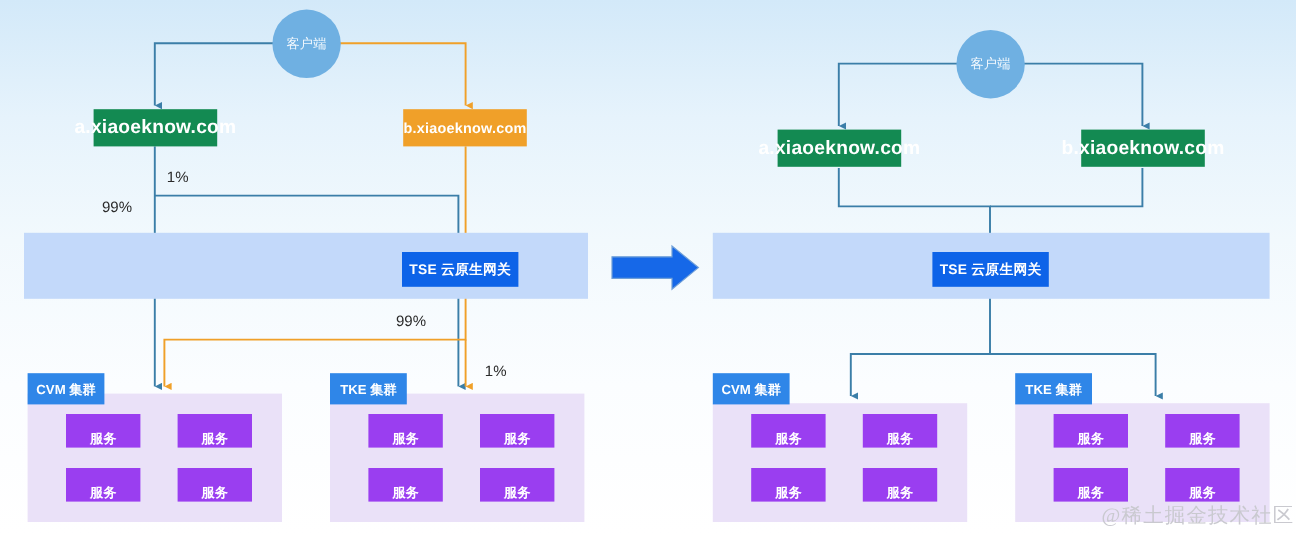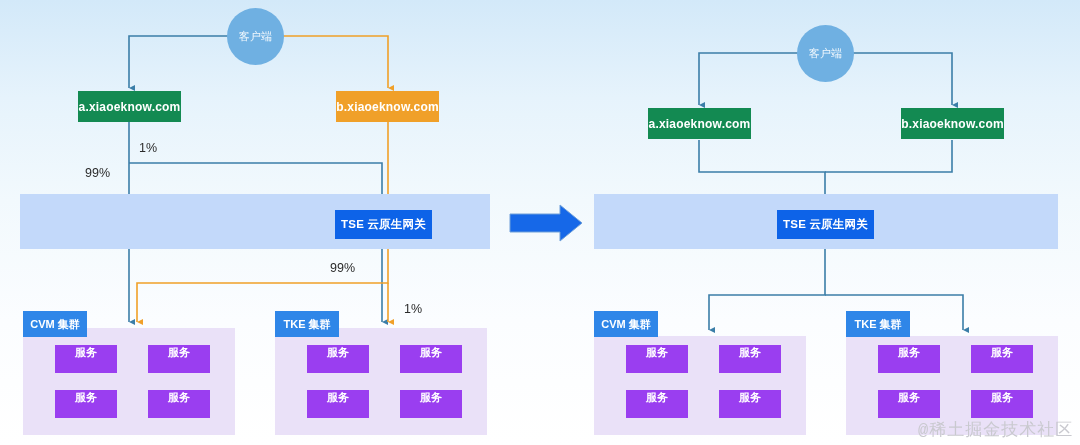--- a/index.html
+++ b/index.html
@@ -37,21 +37,21 @@
   }
   .client-circle {
     border-radius: 50%;
     background: #6fb0e2;
     color: #f2f8fd;
     font-weight: normal;
     font-size: 11px;
   }
   .domain-green {
     background: #138a52;
-    font-size: 12px;
+    font-size: 16px;
     justify-content: center;
   }
   .domain-orange {
     background: #f0a029;
     font-size: 12px;
   }
   .gw-box {
     background: #0d63e8;
     font-size: 11.5px;
   }
@@ -72,41 +72,41 @@
     background: #2f86e8;
     color: #ffffff;
     font-weight: bold;
     font-size: 11px;
     white-space: nowrap;
   }
   .svc {
     position: absolute;
     box-sizing: border-box;
     display: flex;
-    align-items: flex-start;
+    align-items: flex-end;
     justify-content: center;
     background: #9a3ef0;
     color: #ffffff;
     font-weight: bold;
     font-size: 11px;
   }
   .pct {
     position: absolute;
     color: #2b2b2b;
     font-size: 12.5px;
     font-weight: normal;
     white-space: nowrap;
   }
   .watermark {
     position: absolute;
     color: #c9c9cf;
     font-size: 17px;
     letter-spacing: 1px;
     white-space: nowrap;
-    font-family: Liberation Mono, monospace;
+    font-family: Liberation Serif, serif;
     text-align: center;
   }
 </style>
 </head>
 <body>
 
 <div id="canvas">
 
   <svg class="svg-layer" viewBox="0 0 1080 445">
     <defs>

